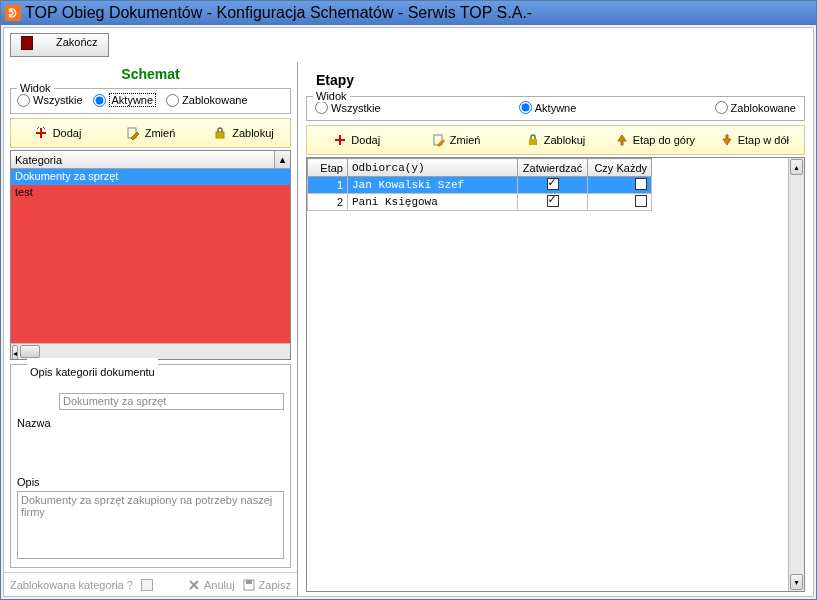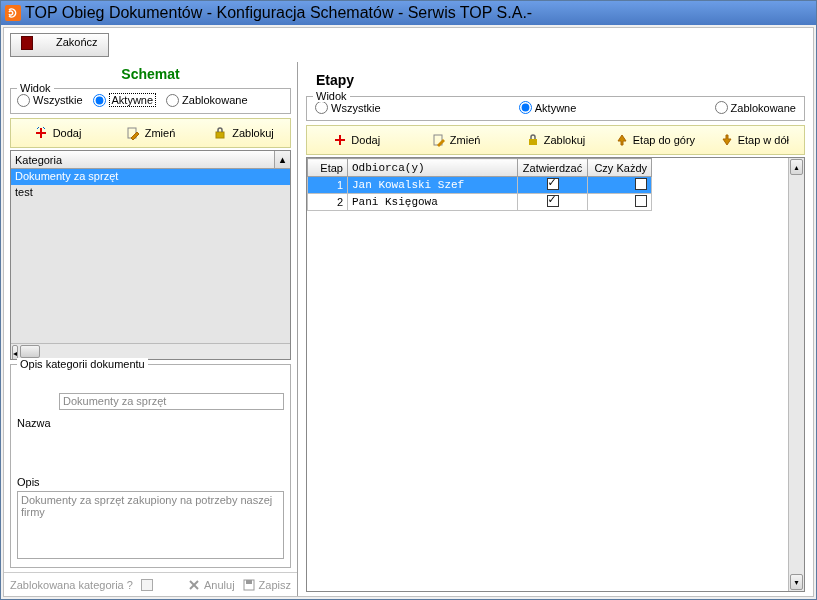--- a/index.html
+++ b/index.html
@@ -28,31 +28,31 @@
 .radios { display: flex; gap: 10px; align-items: center; }
 .radio { display: flex; align-items: center; gap: 3px; }
 .radio input { margin: 0; }
 .radio-label.active-dotted { border: 1px dotted #000; padding: 0 2px; }
 .action-bar { height: 30px; background: linear-gradient(to bottom, #ffffe8, #fff8c6); border: 1px solid #d0d090; margin: 2px 6px; display: flex; align-items: center; }
 .action-btn { flex: 1; display: flex; align-items: center; justify-content: center; gap: 5px; height: 100%; cursor: pointer; }
 .plus-icon { width: 14px; height: 14px; }
 .edit-icon { width: 14px; height: 14px; }
 .lock-icon { width: 14px; height: 14px; }
 .arrow-icon { width: 14px; height: 14px; }
-.list-area { flex: 1; margin: 0 6px; border: 1px solid #888; background: #e5e5e5; display: flex; flex-direction: column; overflow: hidden; }
+.list-area { flex: 1; margin: 0 6px; border: 1px solid #888; background: #ef4444; display: flex; flex-direction: column; overflow: hidden; }
 .list-header { background: linear-gradient(to bottom, #fefefe, #e4e4e4); border-bottom: 1px solid #a0a0a0; height: 18px; display: flex; align-items: center; padding: 0 4px; position: relative; }
 .list-header-text { flex: 1; }
 .list-scroll-btn { position: absolute; right: 0; top: 0; width: 16px; height: 100%; background: linear-gradient(to bottom, #f4f4f4, #dcdcdc); border-left: 1px solid #a0a0a0; display: flex; align-items: center; justify-content: center; }
 .list-body { flex: 1; overflow: auto; }
 .list-row { height: 16px; padding: 1px 4px; }
 .list-row.selected { background: #3399ff; color: #fff; }
 .hscroll { height: 16px; background: #e8e8e8; border-top: 1px solid #bbb; display: flex; }
 .hscroll-thumb { width: 20px; background: linear-gradient(to bottom, #f4f4f4, #d0d0d0); border: 1px solid #999; margin: 1px; border-radius: 2px; }
 .details-box { margin: 4px 6px; border: 1px solid #b0b0b0; position: relative; padding: 8px 6px 6px 6px; }
-.details-legend { position: absolute; top: -7px; left: 6px; background: #fff; padding: 0 3px; }
+.details-legend { position: absolute; top: -7px; left: 16px; background: #fff; padding: 8px 3px; }
 .detail-row { display: flex; align-items: center; margin-bottom: 3px; }
 .detail-label { width: 42px; margin-top: 44px; }
 .detail-input { flex: 1; border: 1px solid #aaa; padding: 1px 3px; color: #888; background: #fff; height: 17px; }
 .detail-textarea { width: 100%; border: 1px solid #aaa; padding: 2px 3px; color: #888; background: #fff; height: 68px; resize: none; }
 .bottom-bar { height: 24px; border-top: 1px solid #ccc; display: flex; align-items: center; padding: 0 6px; gap: 8px; color: #999; text-align: right; }
 .bottom-btn { display: flex; align-items: center; gap: 4px; color: #999; }
 .bottom-check { width: 12px; height: 12px; border: 1px solid #aaa; background: #f4f4f4; }
 .right-panel { flex: 1; display: flex; flex-direction: column; overflow: hidden; padding: 4px; }
 .etapy-title { font-size: 14px; font-weight: bold; padding: 6px 14px; }
 .right-fieldset { border: 1px solid #b0b0b0; margin: 2px 4px; padding: 4px 8px 6px 8px; position: relative; }

